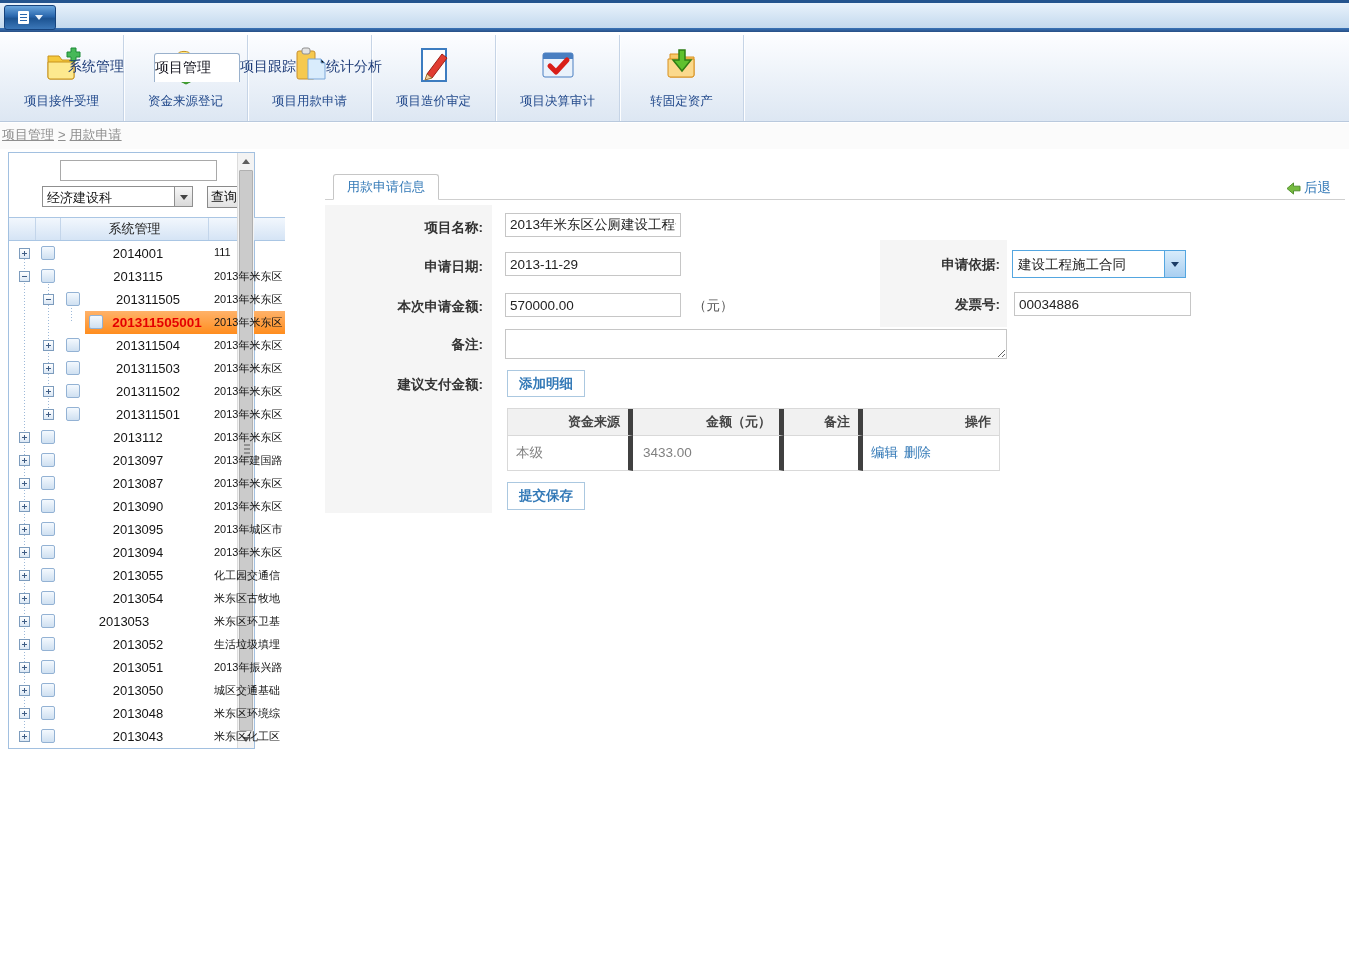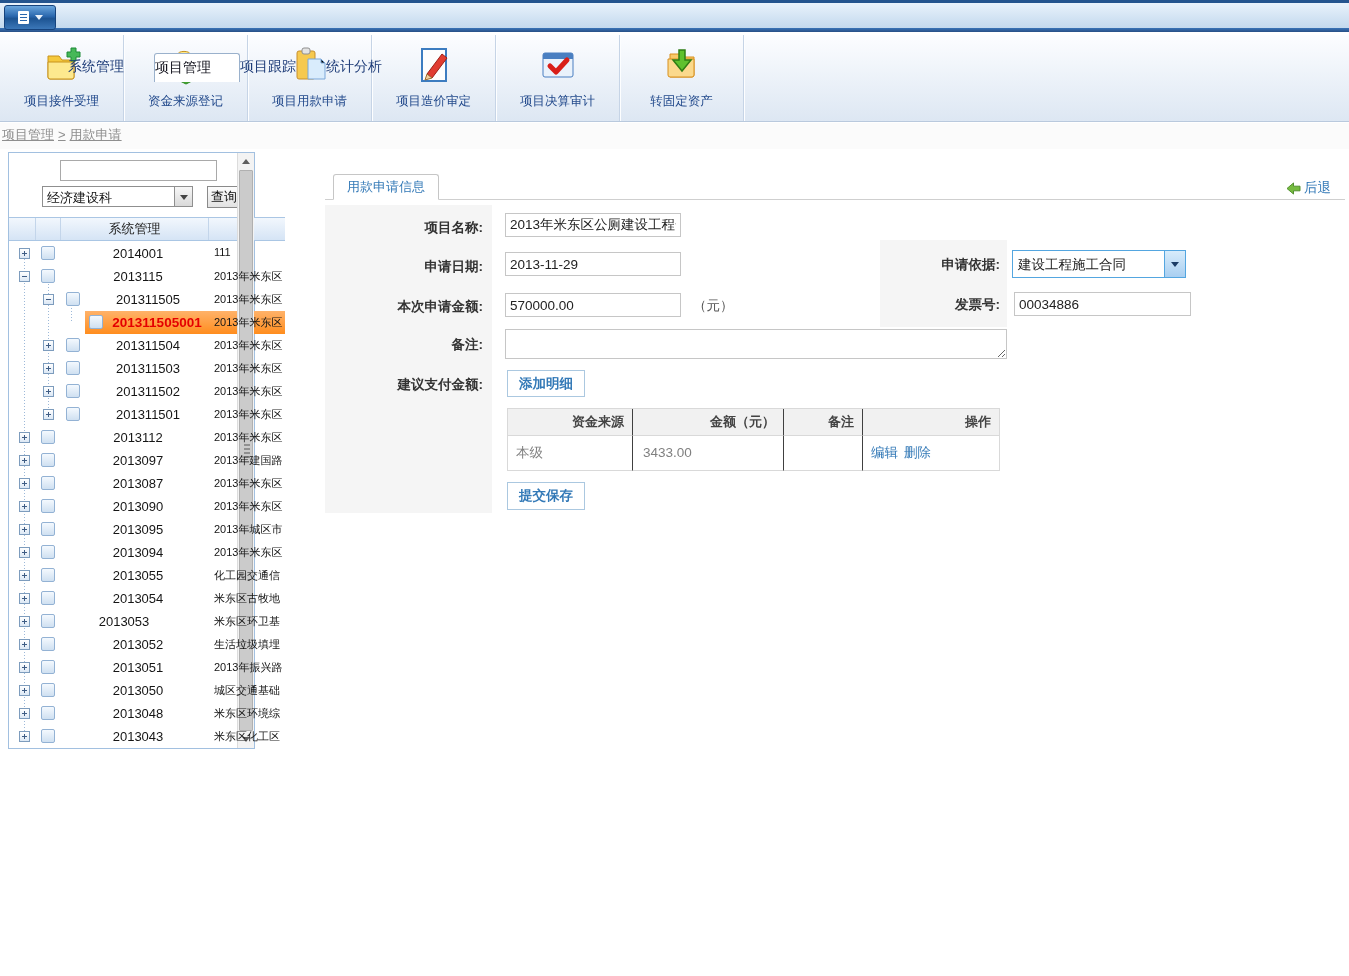--- a/index.html
+++ b/index.html
@@ -90,21 +90,21 @@
   .submit-btn{position:absolute;left:182px;top:277px;width:78px;height:28px;}
   .basis-select{position:absolute;left:687px;top:45px;width:174px;height:28px;border:1px solid #54a6e0;background:#fff;display:flex;cursor:pointer;}
   .basis-select .sel-text{flex:1;padding:5px 5px;font-size:13.5px;color:#222;white-space:nowrap;overflow:hidden;}
   .basis-btn{width:21px;border-left:1px solid #54a6e0;background:linear-gradient(#d8ecfb,#a9cff1);position:relative;}
   .basis-btn::after{content:"";position:absolute;left:6px;top:11px;width:0;height:0;
     border-left:4px solid transparent;border-right:4px solid transparent;border-top:5px solid #1b3c66;}
   .invoice-input{position:absolute;left:689px;top:87px;width:177px;height:24px;border:1px solid #c6c6c6;font-size:13.5px;padding:0 4px;color:#222;}
 
   .detail-table{position:absolute;left:182px;top:203px;width:493px;border:1px solid #d9d9d9;border-bottom:none;}
   .dt-row{display:flex;}
-  .dt-cell{border-right:1px solid #404040;border-bottom:1px solid #d9d9d9;overflow:hidden;white-space:nowrap;}
+  .dt-cell{border-right:5px solid #404040;border-bottom:1px solid #d9d9d9;overflow:hidden;white-space:nowrap;}
   .dt-cell:last-child{border-right:none;}
   .dtc1{width:125px;} .dtc2{width:151px;} .dtc3{width:79px;} .dtc4{width:136px;}
   .dt-head .dt-cell{height:27px;line-height:26px;background:#f1f1f1;font-weight:bold;color:#444;font-size:13px;text-align:right;padding-right:8px;}
   .dt-data .dt-cell{height:35px;line-height:34px;color:#808080;font-size:13.5px;background:#fff;}
   .dt-data .dtc1{padding-left:8px;} .dt-data .dtc2{padding-left:10px;}
   .dt-data .dtc4{padding-left:8px;}
   .op-link{color:#3379b7;margin-right:6px;cursor:pointer;text-decoration:none;}
 </style>
 </head>
 <body>

